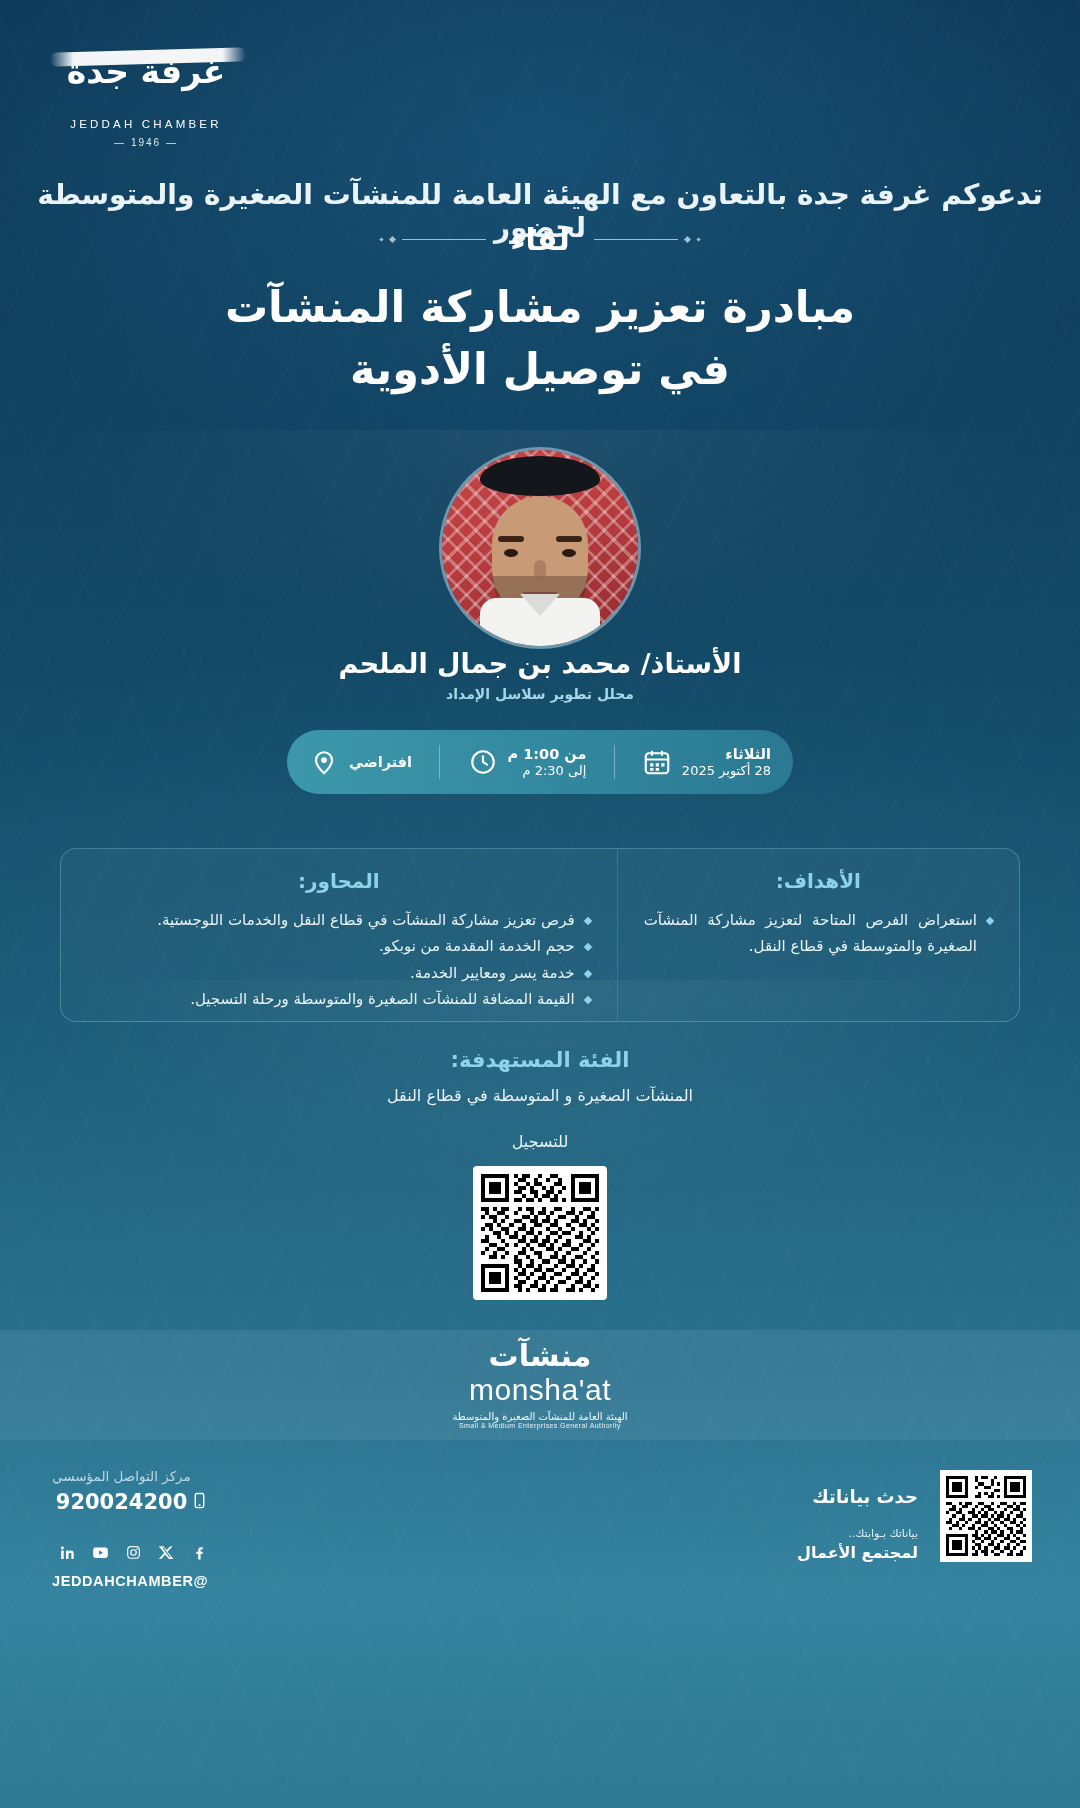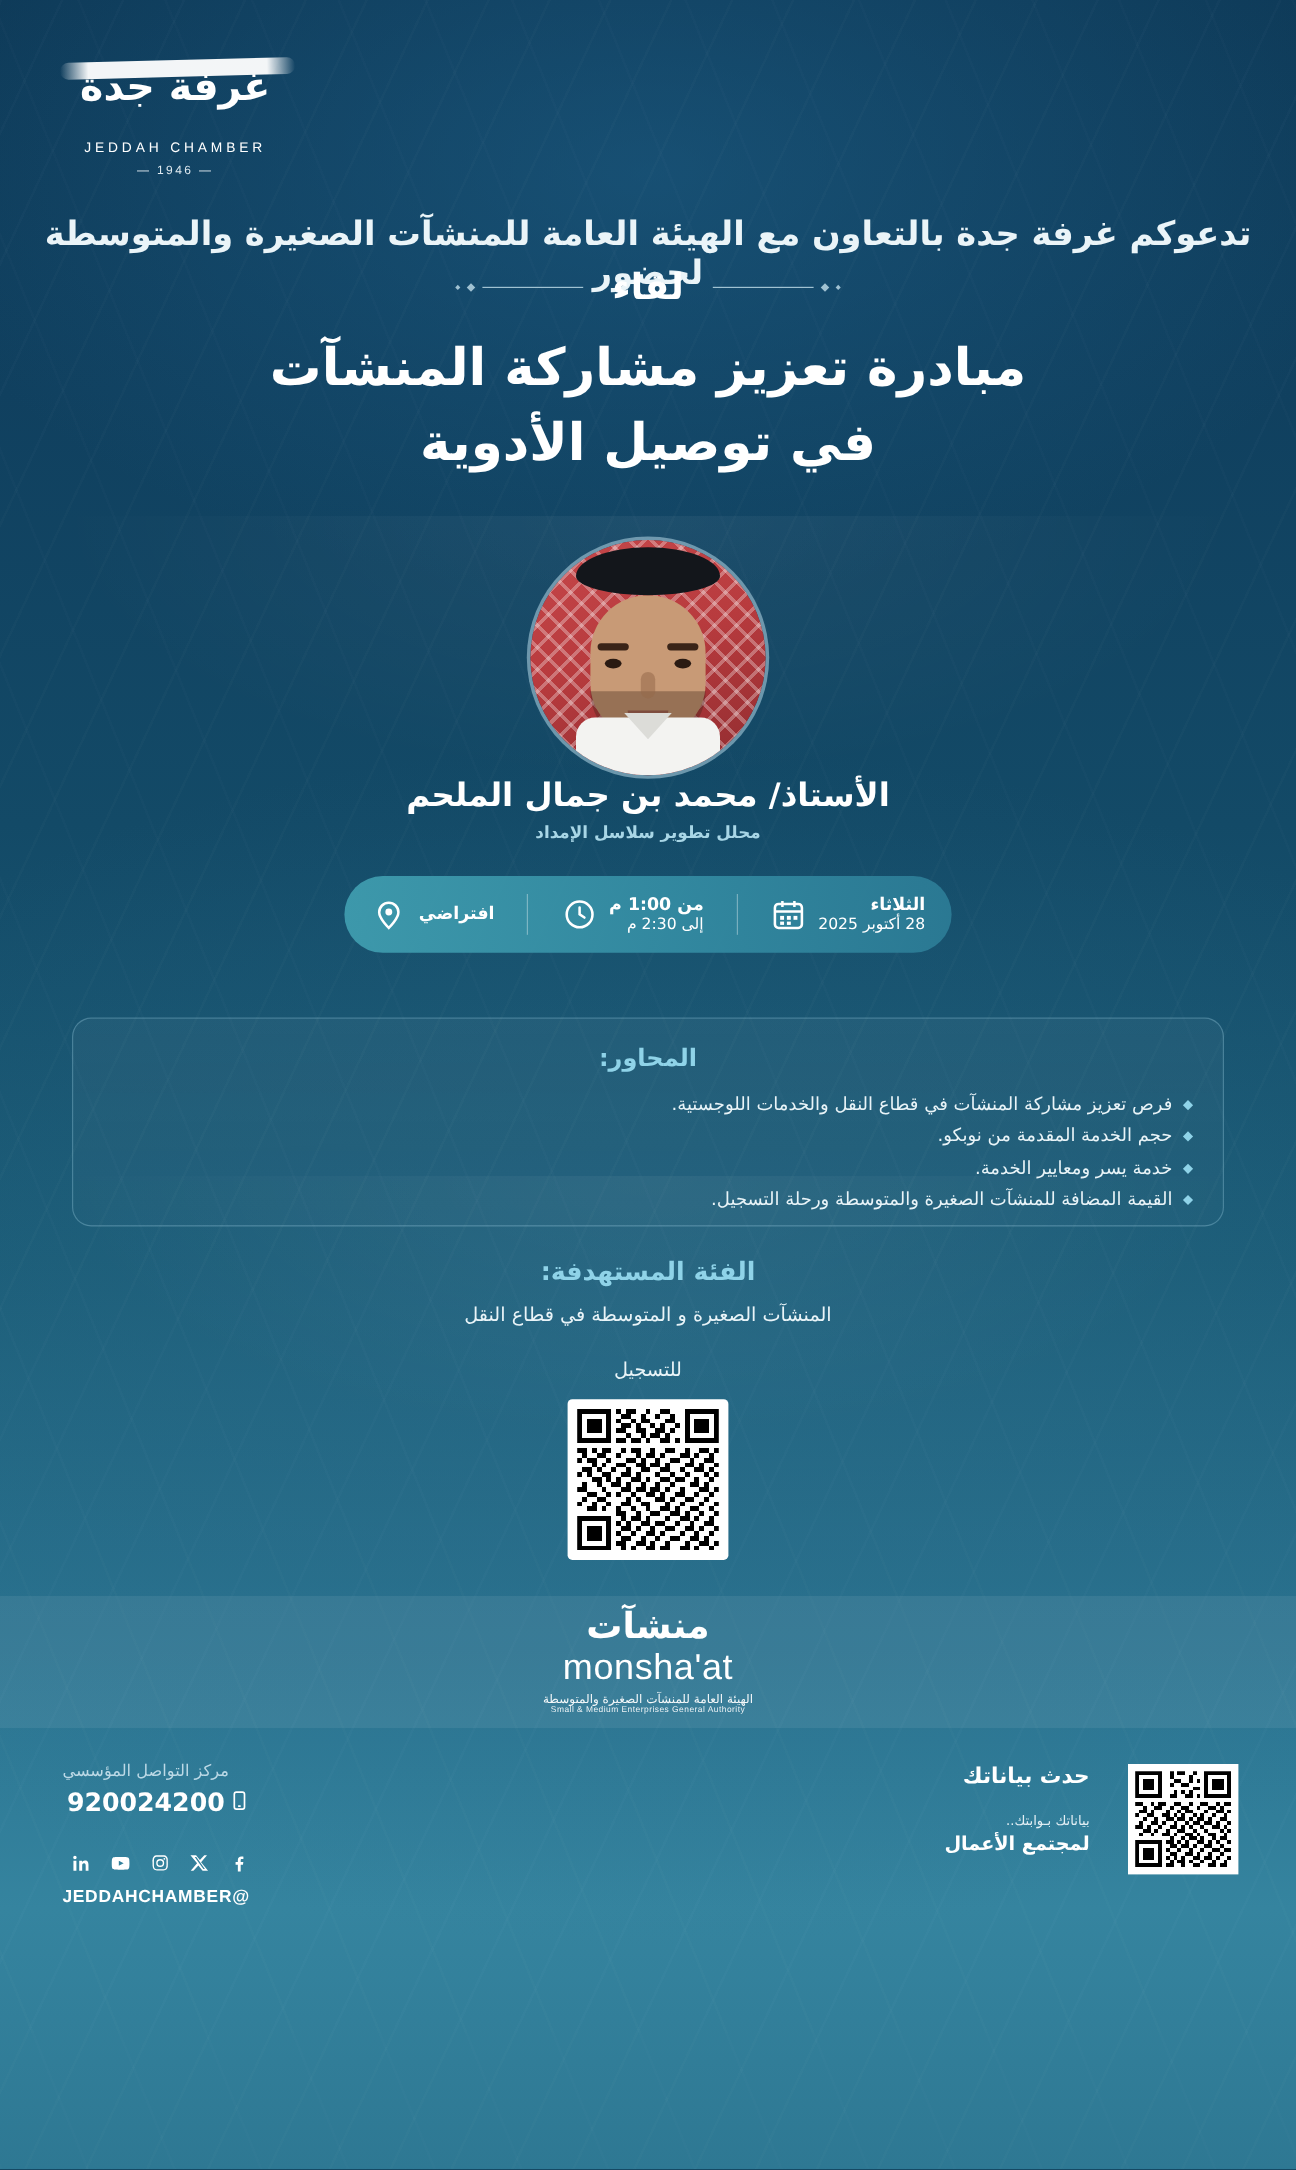--- a/index.html
+++ b/index.html
@@ -200,21 +200,21 @@
   
   .footer { position:absolute; top: 1440px; left: 0; right: 0; bottom: 0; }
   .foot-left { position:absolute; left: 52px; top: 28px; color:#dff0f6; text-align:left; }
   .foot-left .cc { font-size: 13.5px; color:#bcd9e6; letter-spacing: 1px; }
   .foot-left .phone { font-size: 21px; font-weight: bold; color:#fff; display:flex; align-items:center; gap: 4px; margin-top: 6px; }
   .foot-left .phone svg { width: 17px; height: 17px; }
   .socials { display:flex; align-items:center; gap: 16px; margin-top: 30px; }
   .socials svg { width: 17px; height: 17px; fill:#fff; }
   .handle { font-size: 14.5px; font-weight: bold; color:#fff; letter-spacing: .6px; margin-top: 8px; font-family: "Liberation Sans", sans-serif; }
 
-  .foot-right { position:absolute; right: 48px; top: 30px; display:flex; align-items:flex-start; gap: 32px; }
+  .foot-right { position:absolute; right: 48px; top: 30px; display:flex; align-items:flex-end; gap: 22px; }
   .foot-slogan { text-align: right; color:#eaf4f8; }
   .foot-slogan .s1 { font-size: 18px; font-weight: bold; color:#ffffff; }
   .foot-slogan .s2 { font-size: 11px; margin-top: 20px; color:#e3eff5; }
   .foot-slogan .s3 { font-size: 16px; font-weight: bold; color:#ffffff; margin-top: 3px; }
   .qr-foot { width: 92px; height: 92px; background:#fff; padding: 6px; }
 </style>
 </head>
 <body>
 
 <div class="poster">
@@ -313,20 +313,26 @@
       <span class="icon-sq">
         <svg viewBox="0 0 24 24" fill="none" stroke="#ffffff" stroke-width="1.7">
           <path d="M12 21s6.4-6.1 6.4-10.4A6.4 6.4 0 0 0 5.6 10.6C5.6 14.9 12 21 12 21z"></path>
           <circle cx="12" cy="10.4" r="2.3" fill="#fff" stroke="none"></circle>
         </svg>
       </span>
     </div>
   </div>
 
   <div class="panels">
+    <div class="panel left">
+      <h3>الأهداف:</h3>
+      <ul>
+        <li>استعراض الفرص المتاحة لتعزيز مشاركة المنشآت الصغيرة والمتوسطة في قطاع النقل.</li>
+      </ul>
+    </div>
     <div class="panel">
       <h3>المحاور:</h3>
       <ul>
         <li>فرص تعزيز مشاركة المنشآت في قطاع النقل والخدمات اللوجستية.</li>
         <li>حجم الخدمة المقدمة من نوبكو.</li>
         <li>خدمة يسر ومعايير الخدمة.</li>
         <li>القيمة المضافة للمنشآت الصغيرة والمتوسطة ورحلة التسجيل.</li>
       </ul>
     </div>
   </div>

